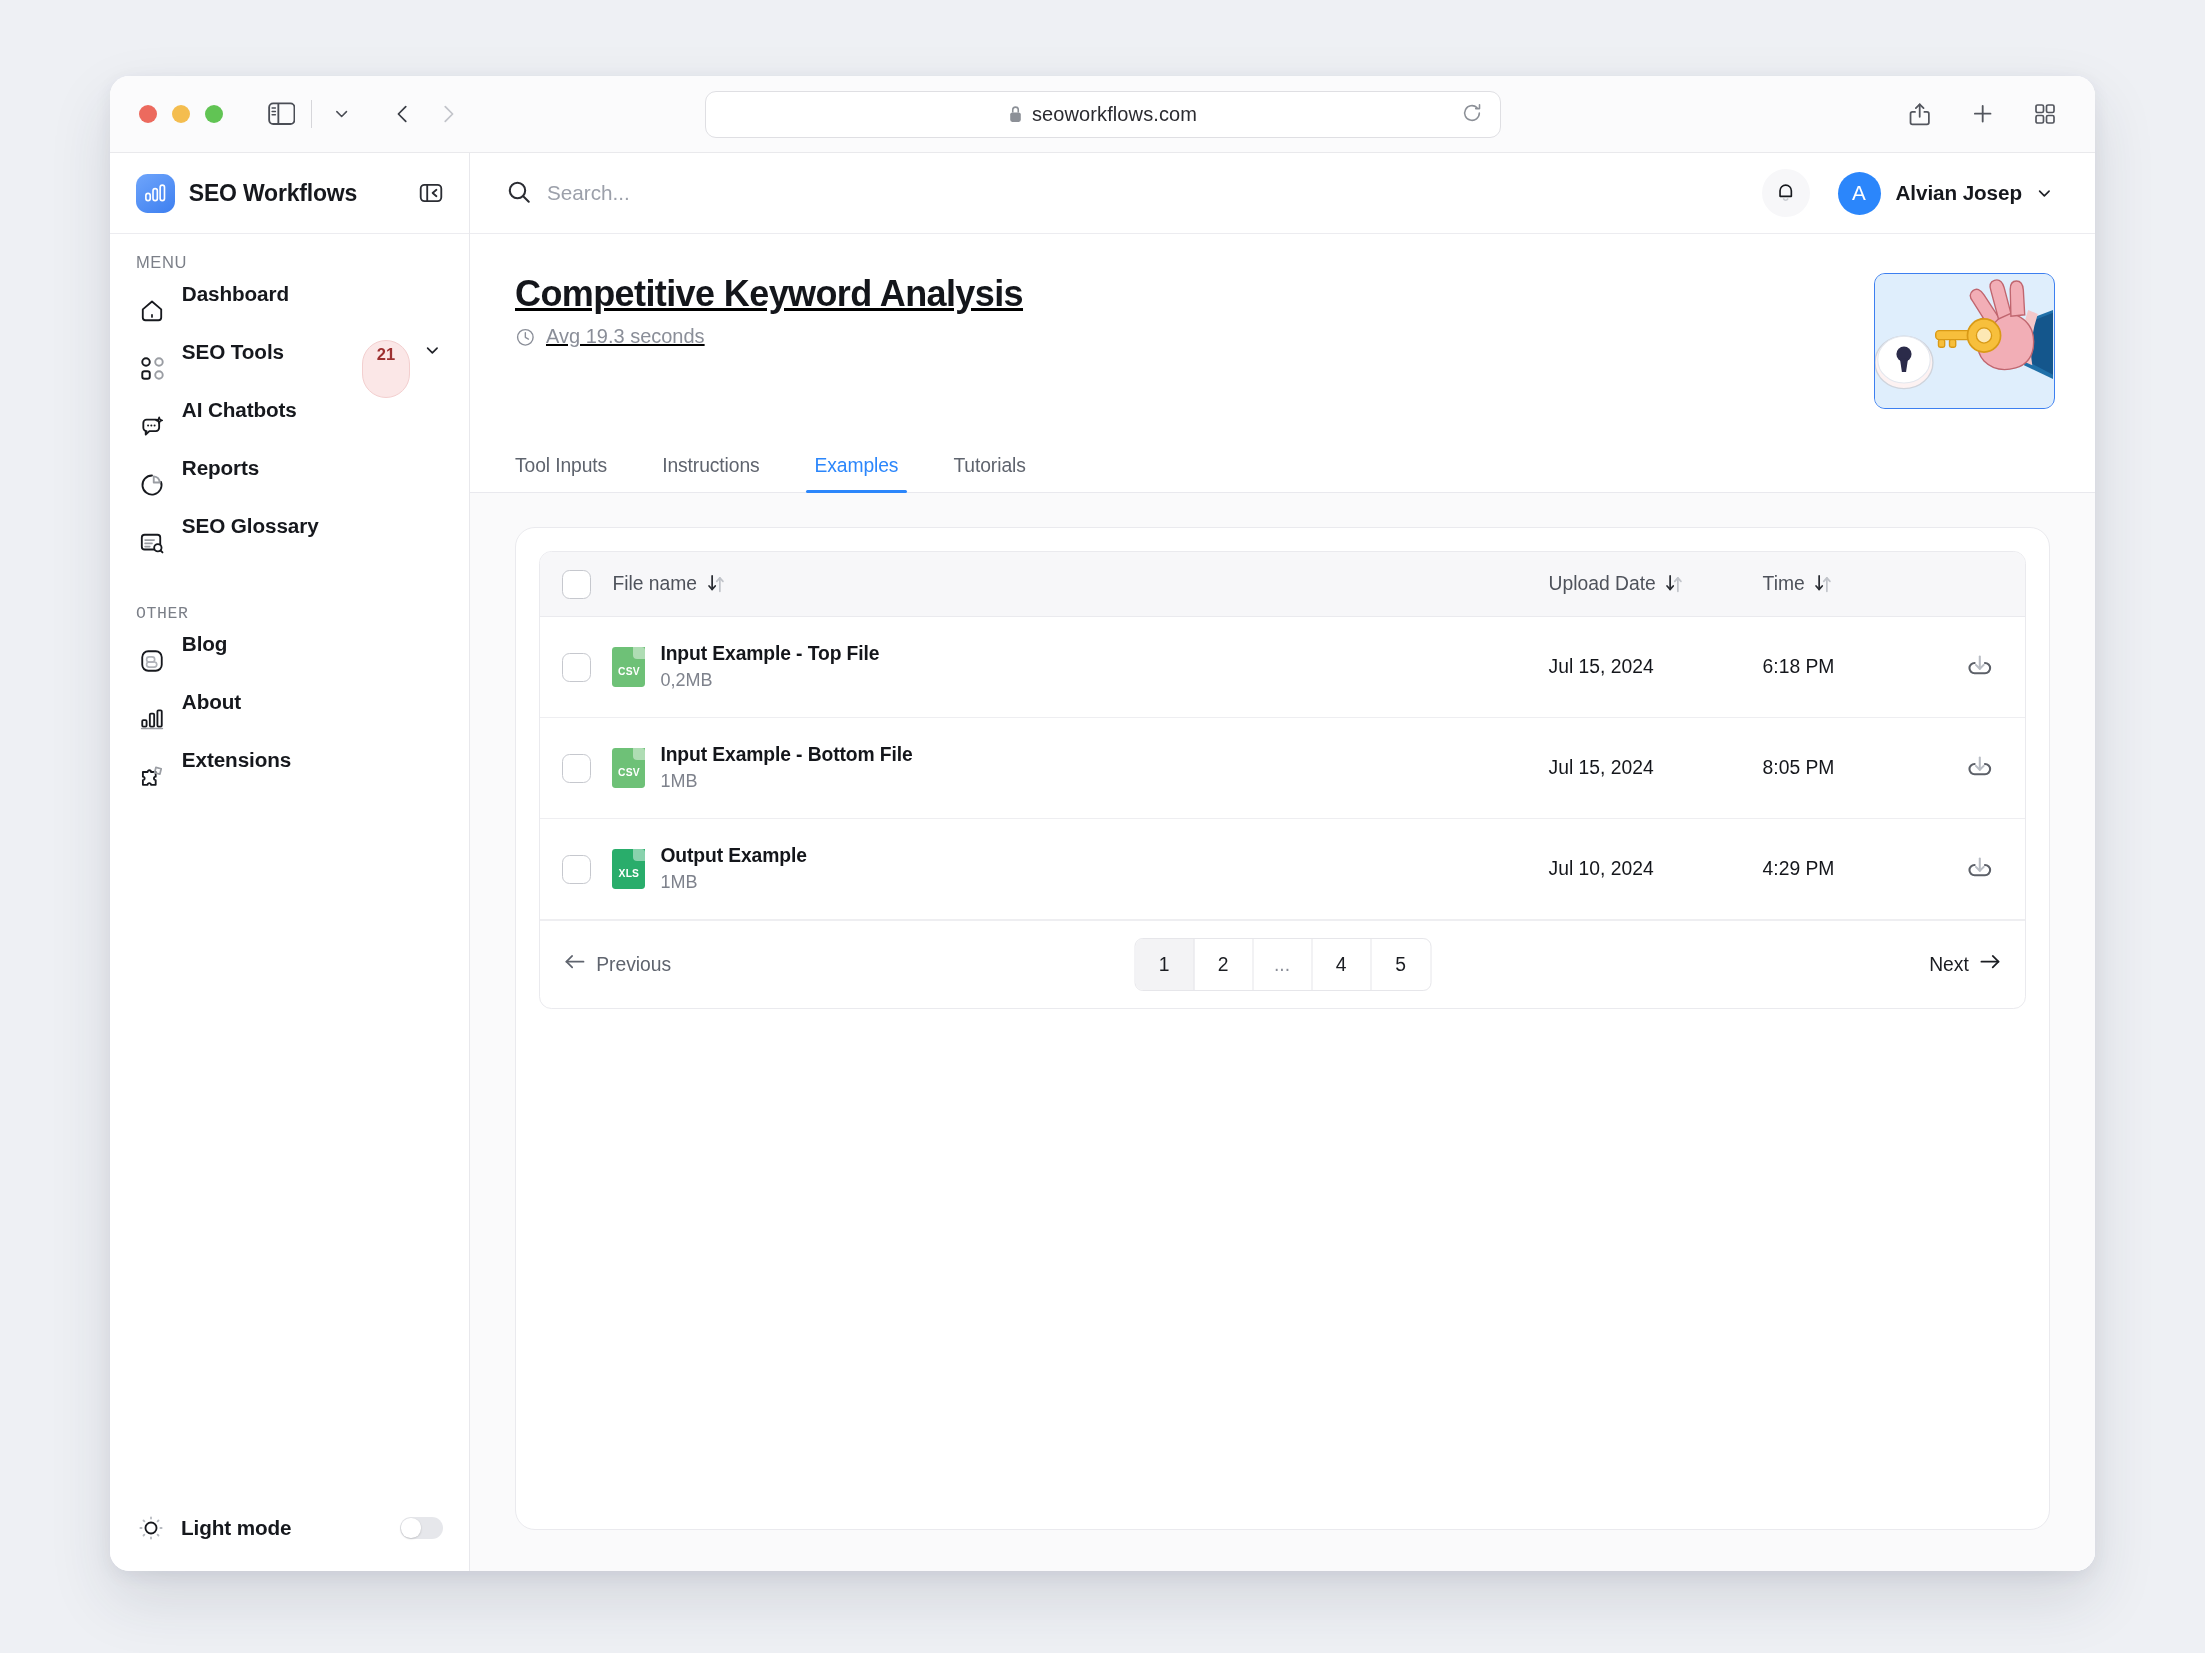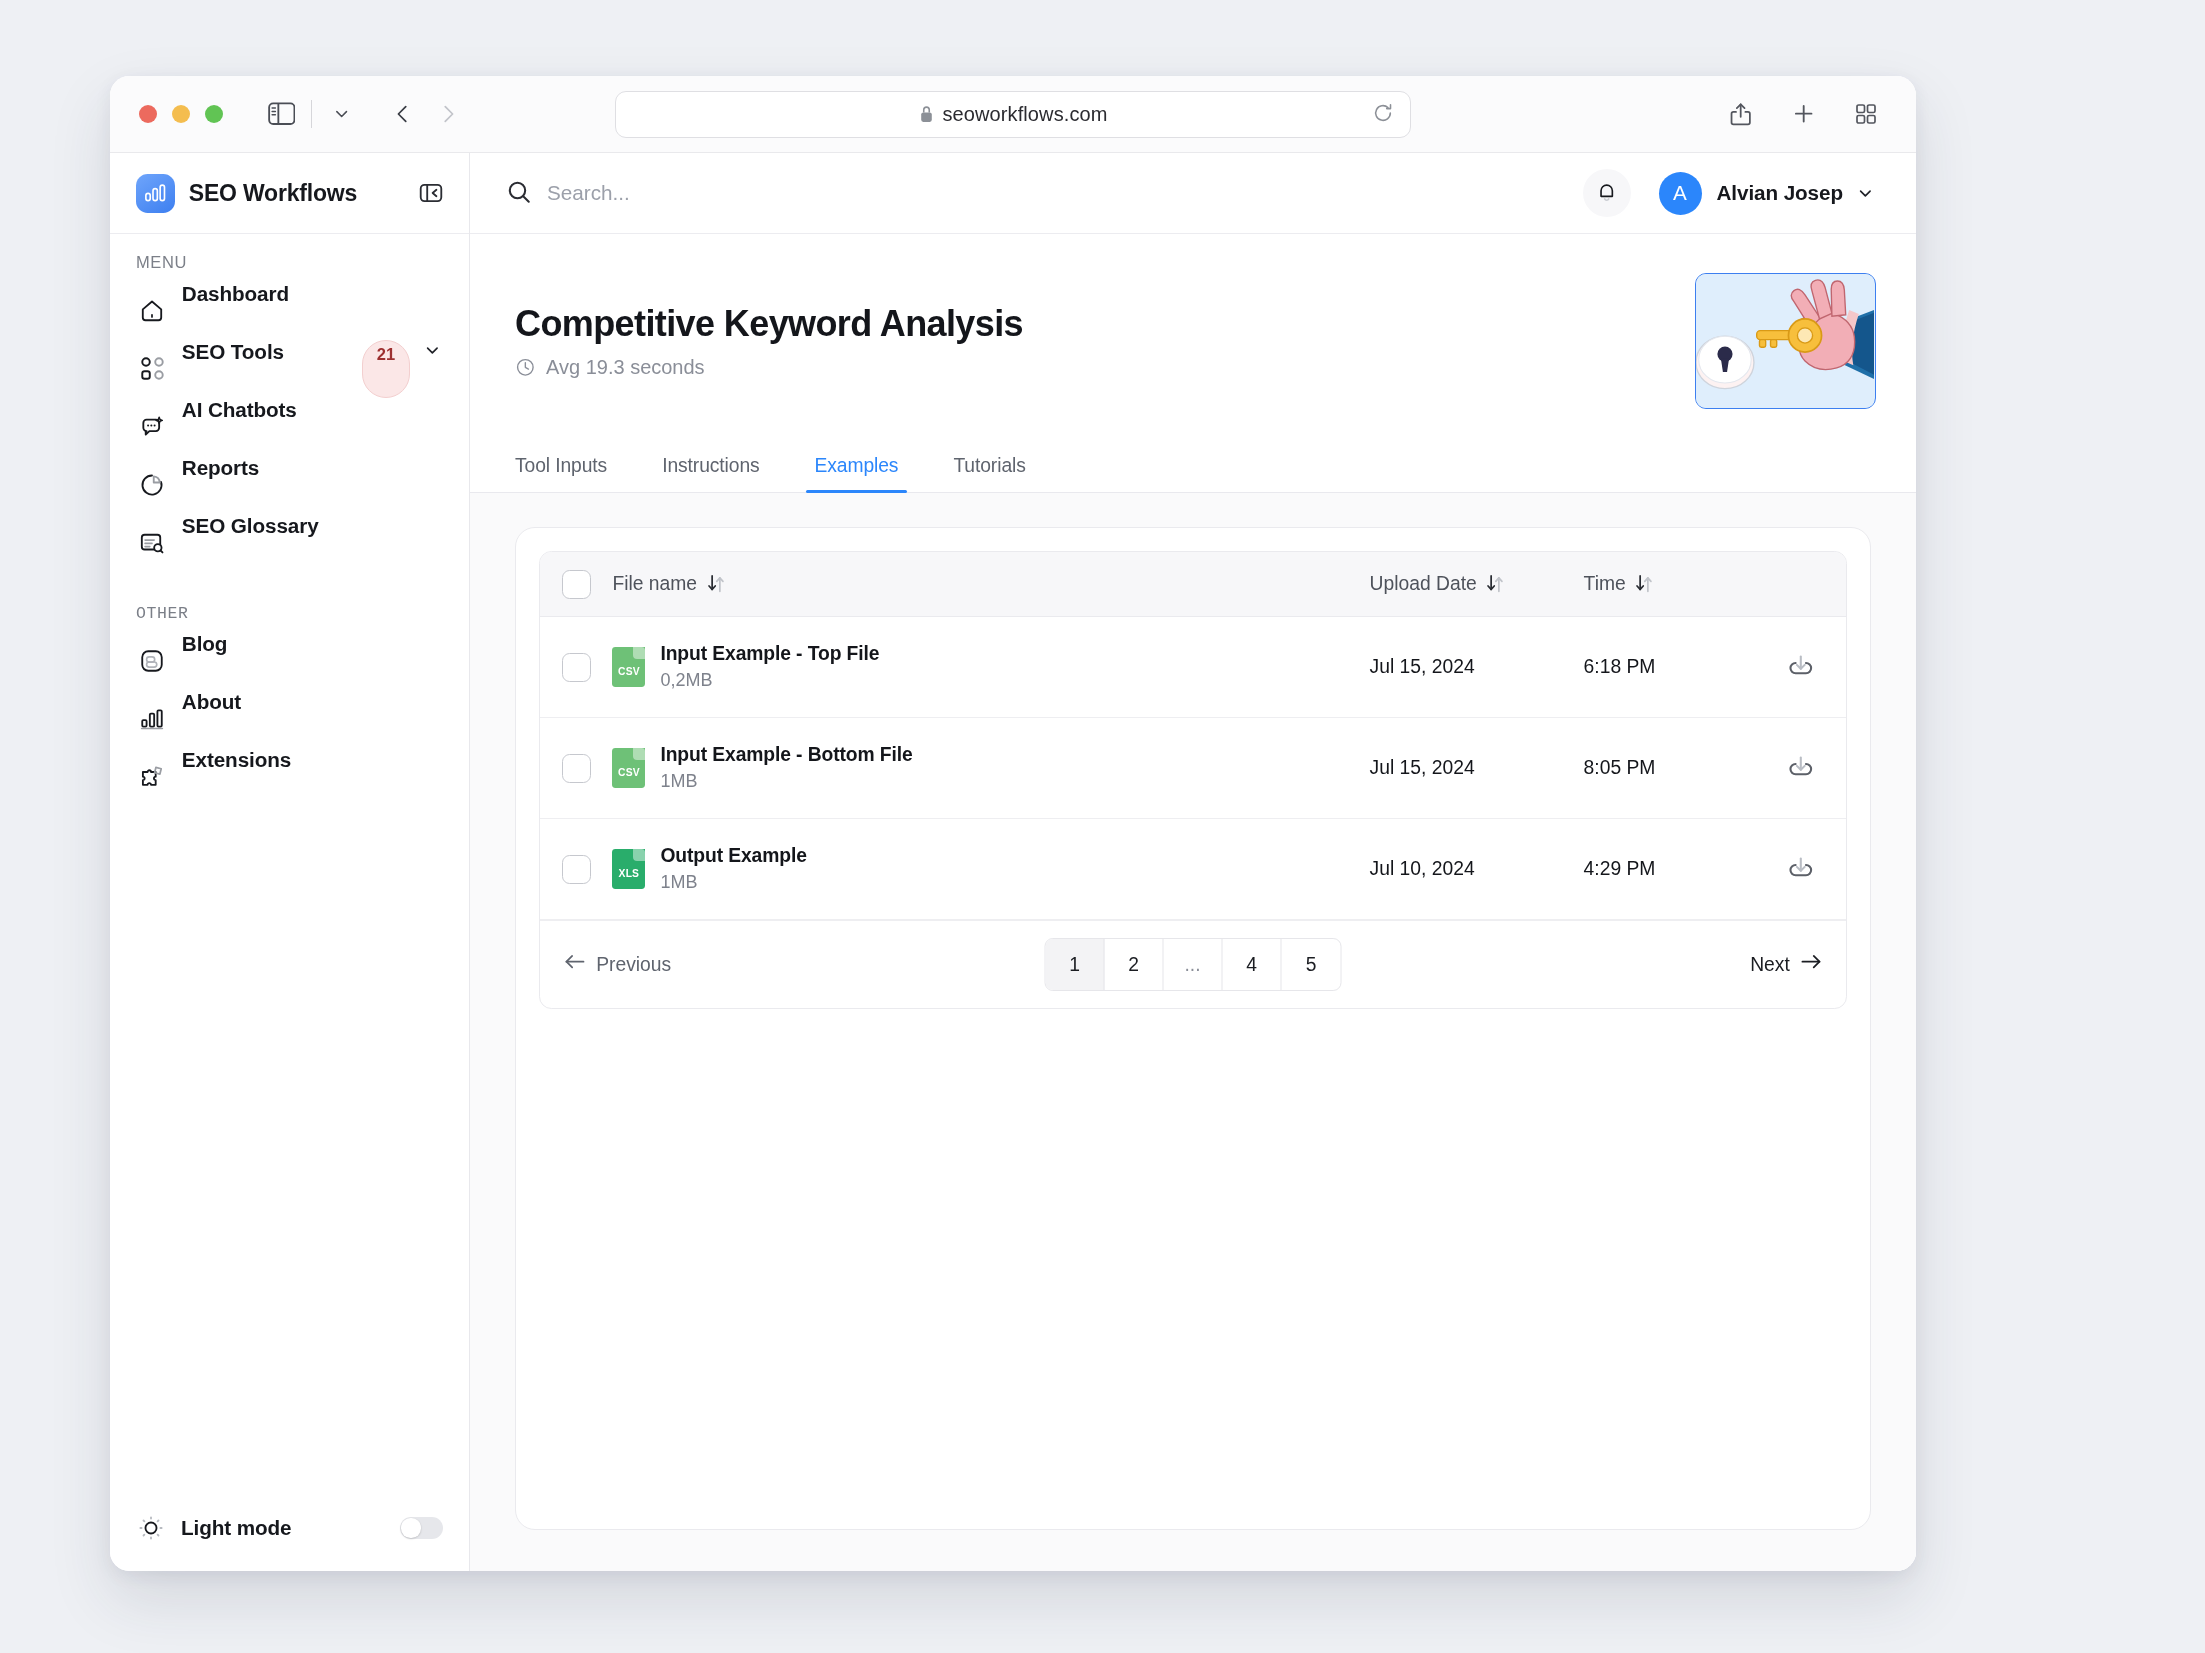--- a/index.html
+++ b/index.html
@@ -8,21 +8,21 @@
     background: #eef0f4;
     font-family: "Liberation Sans", sans-serif;
     -webkit-font-smoothing: antialiased;
     overflow: hidden;
   }
 
   
   .browser-window {
     position: absolute;
     left: 110px; top: 76px;
-    width: 1806px; height: 1495px;
+    width: 1985px; height: 1495px;
     background: #ffffff;
     border-radius: 19.3px;
     box-shadow: 0 27.6px 62px rgba(40,48,70,.13), 0 4.1px 16.5px rgba(40,48,70,.07);
     overflow: hidden;
     display: flex; flex-direction: column;
   }
 
   
   .chrome {
     height: 77px; flex: 0 0 77px;
@@ -177,21 +177,21 @@
   }
   .user-name {
     font-size: 20.7px; font-weight: 600; color: #16181d;
     margin-left: 15px; letter-spacing: -0.1px;
   }
   .user-chevron { margin-left: 12.4px; display: flex; }
 
   
   .page-header {
     padding: 39px 40px 0 45px;
-    display: flex; align-items: center;
+    display: flex; align-items: flex-start; text-decoration: underline;
   }
   .ph-left { flex: 1; min-width: 0; }
   .page-title {
     font-size: 36px; font-weight: 700; color: #14161b;
     letter-spacing: -0.6px; line-height: 1.15;
   }
   .page-sub {
     display: flex; align-items: center;
     margin-top: 11px;
     font-size: 20px; color: #8a8e98;

